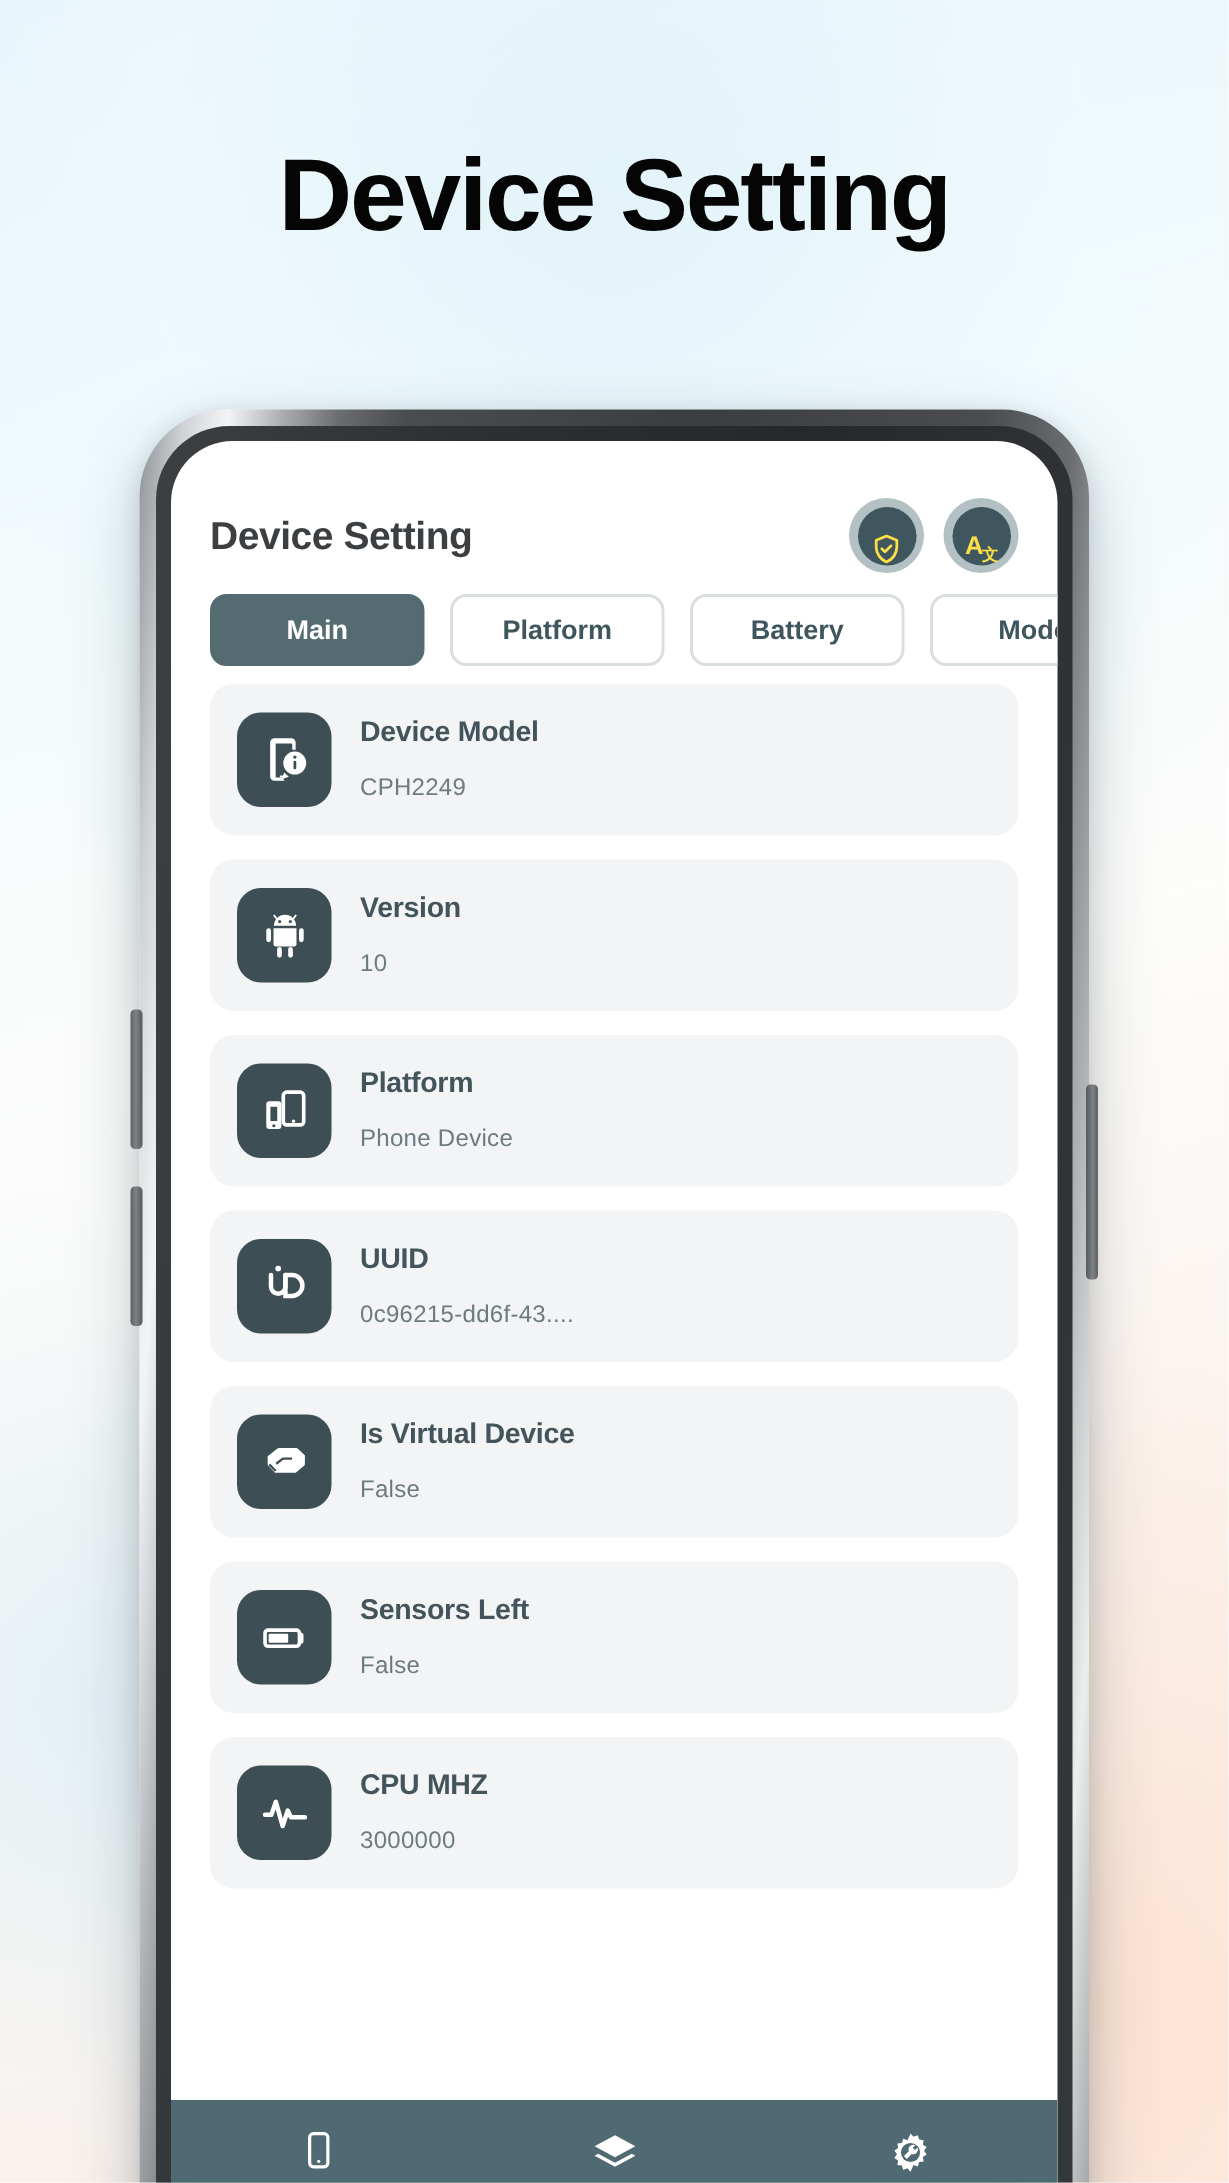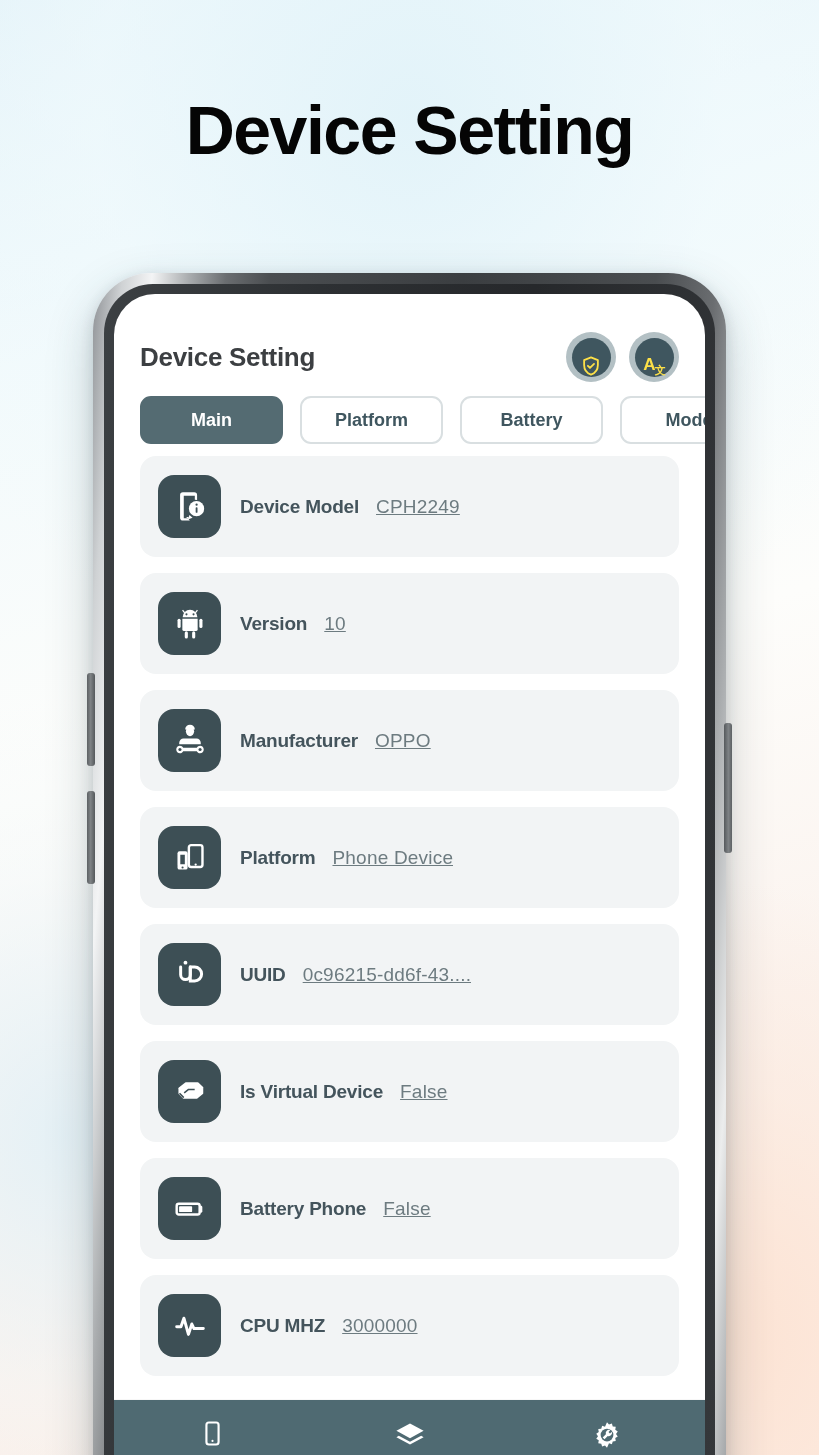--- a/index.html
+++ b/index.html
@@ -196,32 +196,31 @@
     height: 63px;
     min-width: 63px;
     border-radius: 16px;
     background: #3d4f55;
     display: flex;
     align-items: center;
     justify-content: center;
     color: #ffffff;
   }
 
-  .info-text { display: flex; flex-direction: row; gap: 17px; overflow: hidden; }
+  .info-text { display: flex; flex-direction: column; gap: 17px; overflow: hidden; }
   .info-label {
     font-size: 19px;
     font-weight: 700;
     color: #44545c;
     letter-spacing: -0.2px;
   }
   .info-value {
-    font-size: 19px;
+    font-size: 16px;
     color: #6d7b80;
     letter-spacing: 0.2px;
-    text-decoration: underline;
   }
 
   
   .bottom-nav {
     position: absolute;
     left: 0;
     bottom: 0;
     width: 591px;
     height: 113px;
     background: #4f6a72;
@@ -327,38 +326,20 @@
             </g>
             <path d="M7.1 1.9l1.5 2-0.7 0.5-1.5-2zM16.9 1.9l-1.5 2 .7.5 1.5-2z"></path>
           </svg>
         </div>
         <div class="info-text">
           <div class="info-label">Version</div>
           <div class="info-value">10</div>
         </div>
       </div>
 
-      <div class="info-card">
-        <div class="icon-tile">
-          <svg width="34" height="34" viewBox="0 0 24 24" fill="currentColor">
-            <ellipse cx="12" cy="5.2" rx="2.9" ry="3.4"></ellipse>
-            <path d="M8.6 3.9h6.8a3.4 3.4 0 0 0-6.8 0z"></path>
-            <path d="M7.4 10.2h9.2a3 3 0 0 1 3 3v1.1H4.4v-1.1a3 3 0 0 1 3-3z"></path>
-            <path d="M4.9 15.3c-1.5 0-2.6 1.2-2.6 2.7s1.1 2.7 2.6 2.7c1 0 1.9-.6 2.3-1.5h9.6c.4.9 1.3 1.5 2.3 1.5 1.5 0 2.6-1.2 2.6-2.7s-1.1-2.7-2.6-2.7c-1 0-1.9.6-2.3 1.5H7.2c-.4-.9-1.3-1.5-2.3-1.5z"></path>
-            <g fill="#3d4f55">
-              <circle cx="4.9" cy="18" r="1.1"></circle>
-              <circle cx="19.1" cy="18" r="1.1"></circle>
-            </g>
-          </svg>
-        </div>
-        <div class="info-text">
-          <div class="info-label">Manufacturer</div>
-          <div class="info-value">OPPO</div>
-        </div>
-      </div>
 
       <div class="info-card">
         <div class="icon-tile">
           <svg width="34" height="34" viewBox="0 0 24 24" fill="none" stroke="currentColor" stroke-width="1.7">
             <rect x="11.2" y="2.9" width="9.6" height="15.4" rx="1.6"></rect>
             <rect x="3.2" y="7.2" width="7.1" height="13" rx="1.4" fill="currentColor" stroke="none"></rect>
             <rect x="4.3" y="8.9" width="4.9" height="8.4" rx="0.4" fill="#3d4f55"></rect>
             <circle cx="6.75" cy="18.7" r="0.75" fill="#3d4f55" stroke="none"></circle>
             <circle cx="16" cy="16.6" r="0.8" fill="currentColor" stroke="none"></circle>
           </svg>
@@ -400,21 +381,21 @@
 
       <div class="info-card">
         <div class="icon-tile">
           <svg width="34" height="34" viewBox="0 0 24 24" fill="none" stroke="currentColor">
             <rect x="2.6" y="8.3" width="16.2" height="7.6" rx="1.5" stroke-width="1.7"></rect>
             <rect x="4.3" y="10" width="9.2" height="4.2" rx="0.6" fill="currentColor" stroke="none"></rect>
             <path d="M19.6 10.6v3" stroke-width="2.2" stroke-linecap="round"></path>
           </svg>
         </div>
         <div class="info-text">
-          <div class="info-label">Battery Phone</div>
+          <div class="info-label">Sensors Left</div>
           <div class="info-value">False</div>
         </div>
       </div>
 
       <div class="info-card">
         <div class="icon-tile">
           <svg width="34" height="34" viewBox="0 0 24 24" fill="none" stroke="currentColor" stroke-width="2.1" stroke-linecap="round" stroke-linejoin="round">
             <path d="M2.6 12.6h3l2.1-6.1 3.2 11.4 2.4-7.3 1.5 3.2h6.6"></path>
           </svg>
         </div>

